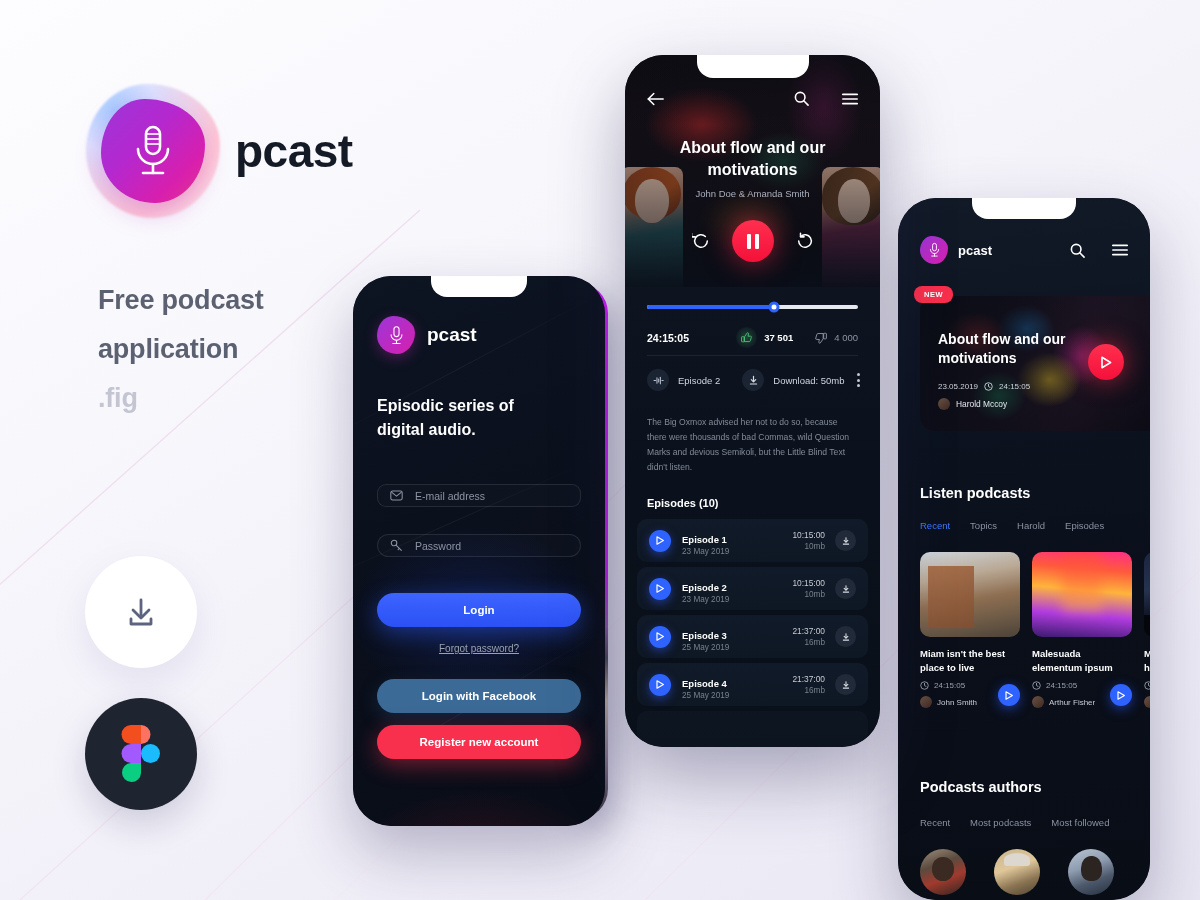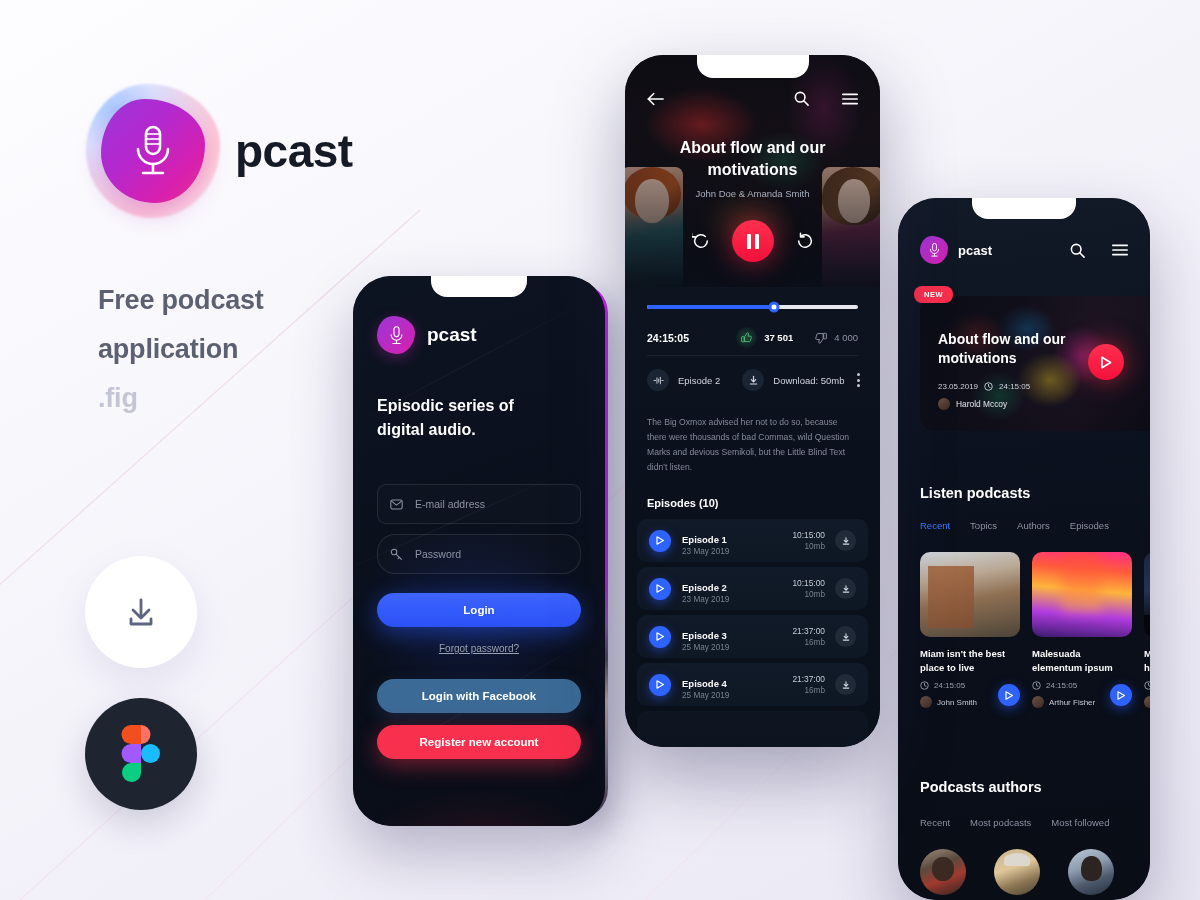--- a/index.html
+++ b/index.html
@@ -77,21 +77,21 @@
   #phone-login { z-index: 2; }
 
   .lg-head { position: absolute; left: 24px; top: 40px; display: flex; align-items: center; }
   .lg-logo { width: 38px; height: 38px; border-radius: 42% 58% 48% 52% / 52% 44% 56% 48%;
     background: linear-gradient(135deg,#9c36d8,#d81fae); display:flex;align-items:center;justify-content:center;
     box-shadow: 0 4px 14px rgba(190,40,180,.35); }
   .lg-name { color:#fff; font-size:19px; font-weight:700; margin-left:12px; }
   .lg-sub { position:absolute; left:24px; top:118px; width:180px; color:#fff; font-size:16px; font-weight:700; line-height:24px; }
 
   .field {
-    position: absolute; left: 24px; width: 204px; height: 40px;
+    position: absolute; left: 24px; width: 204px; height: 23px;
     border: 1px solid rgba(255,255,255,.10); border-radius: 9px;
     background: rgba(255,255,255,.015);
     display: flex; align-items: center; padding: 0 12px;
   }
   .field .ph { color:#8d94a3; font-size:10.5px; margin-left: 12px; }
   #field-email { top: 208px; }
   #field-pass  { top: 258px; border-radius: 18px; }
 
   .btn {
     position: absolute; left: 24px; width: 204px; height: 34px; border-radius: 17px;
@@ -606,21 +606,21 @@
           <polygon points="2,1.3 10.6,6.5 2,11.7" fill="none" stroke="#fff" stroke-width="1.6" stroke-linejoin="round"></polygon>
         </svg>
       </div>
     </div>
     <div class="badge-new" style="top:88px">NEW</div>
 
     <div class="sec-title" style="top:287px">Listen podcasts</div>
     <div class="tabs" style="top:322px">
       <span class="tab active">Recent</span>
       <span class="tab">Topics</span>
-      <span class="tab">Authors</span>
+      <span class="tab">Harold</span>
       <span class="tab">Episodes</span>
     </div>
 
     <div class="cards-row" style="top:354px">
       <div class="pcard">
         <div class="pcard-art art1"></div>
         <div class="pcard-title">
           <div>Miam isn't the best</div>
           <div>place to live</div>
         </div>

